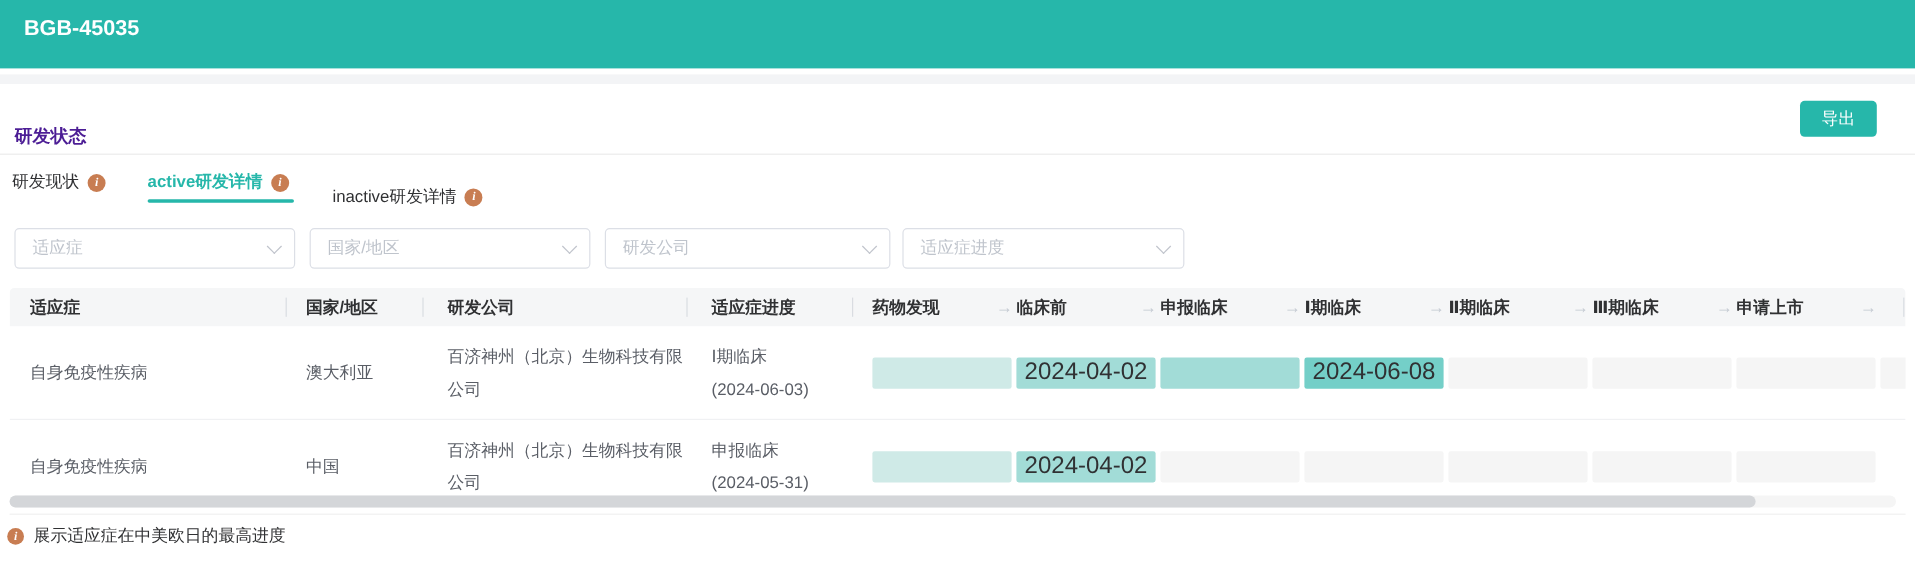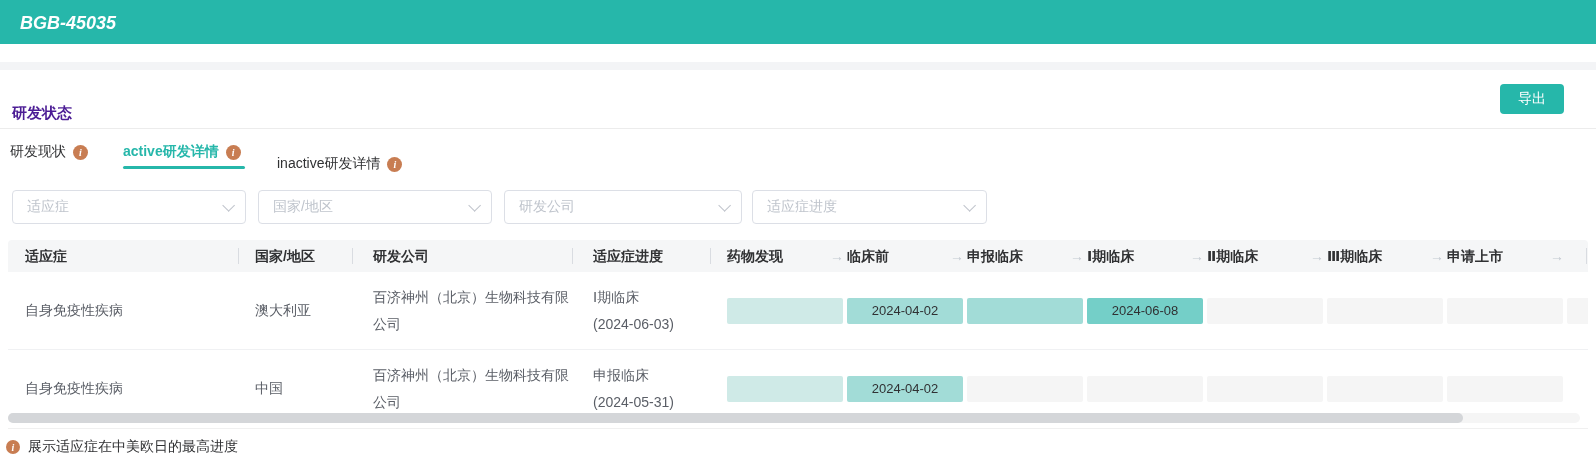--- a/index.html
+++ b/index.html
@@ -1,21 +1,21 @@
 <!DOCTYPE html>
 <html style="--accent: #26b7aa; --info-icon: #c87d52; --stage-light: #cfeae7; --stage-mid: #a2dcd7; --stage-middark: #8dd6cf; --stage-dark: #74cfc8; --stage-none: #f5f5f5;"><head>
 <meta charset="utf-8">
 <style>
   * { box-sizing: border-box; }
   html,body { margin:0; padding:0; background:#fff; }
   body { font-family: "Liberation Sans", "DejaVu Sans", sans-serif; }
   #page { position:relative; width:1596px; height:471px; background:#fff; overflow:hidden; }
 
   
-  .topbar { position:absolute; left:0; top:0; width:1596px; height:44px; background:var(--accent,#26b7aa);font-style:italic; }
+  .topbar { position:absolute; left:0; top:0; width:1596px; height:57px; background:var(--accent,#26b7aa); }
   .topbar-title { position:absolute; left:20px; top:0; line-height:46px; font-size:18px; font-weight:bold; color:#fff; }
 
   .grayband { position:absolute; left:0; top:62px; width:1596px; height:8px; background:#f3f4f6; }
 
   
   .section-title { position:absolute; left:12px; top:88px; font-size:15px; font-weight:bold; color:#4c1d95;margin-top:16px; }
   .export-btn { position:absolute; left:1500px; top:84px; width:64px; height:30px; border-radius:4px;
     background:var(--accent,#26b7aa); color:#fff; font-size:14px; display:flex; align-items:center;
     justify-content:center; cursor:pointer; border:none; }
   .divider1 { position:absolute; top:128px; left:0; width:1596px; height:1px; background:#ececec; }
@@ -52,21 +52,21 @@
   .trow { position:relative; height:78px; border-bottom:1px solid #f0f1f3; background:#fff; }
   .td { position:absolute; top:0; height:100%; display:flex; align-items:center;
     font-size:14px; color:#5a5e66; white-space:nowrap; }
   .td.wrap { white-space:normal; line-height:27px; }
   .td-ind { left:17px; }
   .td-country { left:247px;text-align:center; }
   .td-company { left:365px; width:196px; }
   .td-progress { left:585px; width:120px; }
   .stage-cells { position:absolute; left:719px; top:50%; transform:translateY(-50%); display:flex; height:26px; }
   .cell { width:116px; margin-right:4px; border-radius:2px; display:flex; align-items:center;
-    justify-content:center; font-size:13px; color:#303133; flex:0 0 auto; }
+    justify-content:center; font-size:20px; color:#303133; flex:0 0 auto; }
   .t-light { background:var(--stage-light,#cfeae7); }
   .t-mid { background:var(--stage-mid,#a2dcd7); }
   .t-middark { background:var(--stage-middark,#8dd6cf); }
   .t-dark { background:var(--stage-dark,#74cfc8); }
   .t-none { background:var(--stage-none,#f5f5f5); }
 
   
   .sb-track { position:absolute; left:8px; top:413px; width:1572px; height:10px; border-radius:5px; background:#f5f5f5; }
   .sb-thumb { position:absolute; left:0; top:0; width:1455px; height:10px; border-radius:5px; background:#d4d6d9; cursor:pointer; }
   .bottomline { position:absolute; left:8px; top:428px; width:1580px; height:1px; background:#f0f0f0; }

